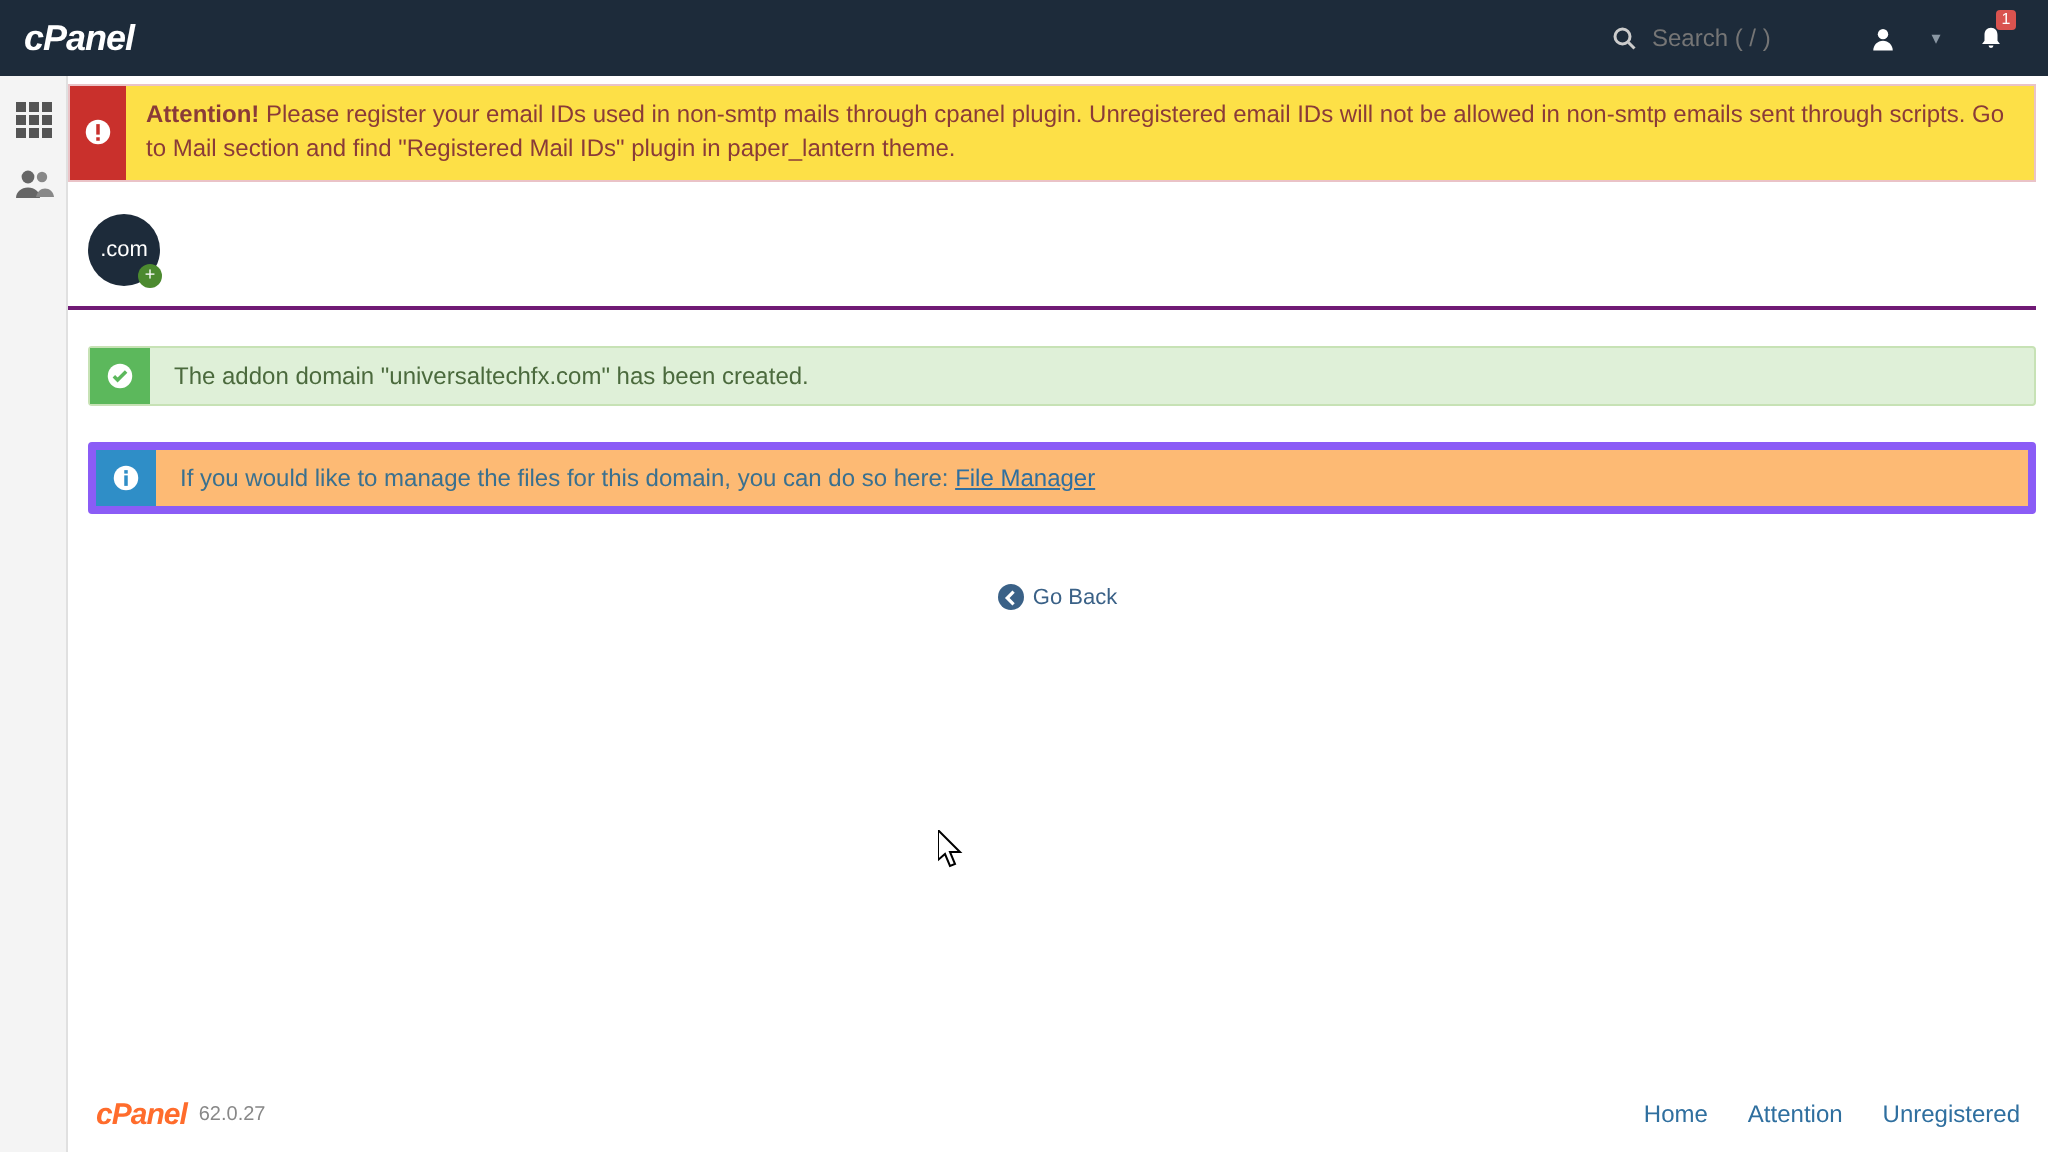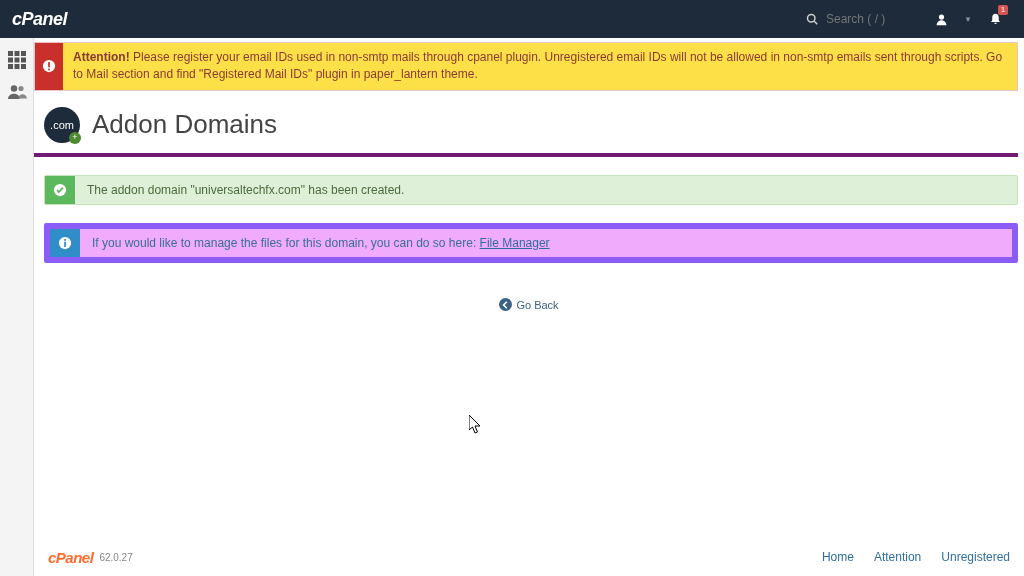--- a/index.html
+++ b/index.html
@@ -140,21 +140,21 @@
     font-size: 12px;
     line-height: 1.45;
   }
   .alert-attention .txt strong { color: #8a3b38; }
 
   
   .page-title {
     display: flex;
     align-items: center;
     padding: 16px 10px 10px 10px;
-    border-bottom: 4px solid #701a75;
+    border-bottom: 2px solid #701a75;
     margin-right: 6px;
   }
   .page-title-icon {
     width: 36px;
     height: 36px;
     border-radius: 50%;
     background: #1d2b3a;
     color: #fff;
     display: flex;
     align-items: center;
@@ -205,22 +205,22 @@
     font-size: 12px;
     flex: 1;
   }
   .alert-success {
     background: #dff0d8;
     border: 1px solid #c7e2b5;
     color: #4b6a3d;
   }
   .alert-success .ic { background: #5cb85c; }
   .alert-info {
-    background: #f0abfc;
-    border: 6px solid #8b5cf6;
+    background: #fdba74;
+    border: 4px solid #8b5cf6;
     color: #3a708f;
   }
   .alert-info .ic { background: #2f8ec7; }
   .alert-info a {
     color: #2f6f9f;
     text-decoration: underline;
     cursor: pointer;
   }
 
   
@@ -355,21 +355,20 @@
     <div class="txt">
       <strong>Attention!</strong><span> Please register your email IDs used in non-smtp mails through cpanel plugin. Unregistered email IDs will not be allowed in non-smtp emails sent through scripts. Go to Mail section and find "Registered Mail IDs" plugin in paper_lantern theme.</span>
     </div>
   </div>
 
   <div class="page-title">
     <div class="page-title-icon">
       <span>.com</span>
       <span class="plus">+</span>
     </div>
-    <h1>Addon Domains</h1>
   </div>
 
   <div class="alert-box alert-success">
     <div class="ic">
       <svg width="14" height="14" viewBox="0 0 16 16">
         <circle cx="8" cy="8" r="7" fill="#fff"></circle>
         <path d="M4.5 8.2l2.1 2.1 4.9-4.9" stroke="#5cb85c" stroke-width="2" fill="none"></path>
       </svg>
     </div>
     <div class="txt">The addon domain "universaltechfx.com" has been created.</div>

